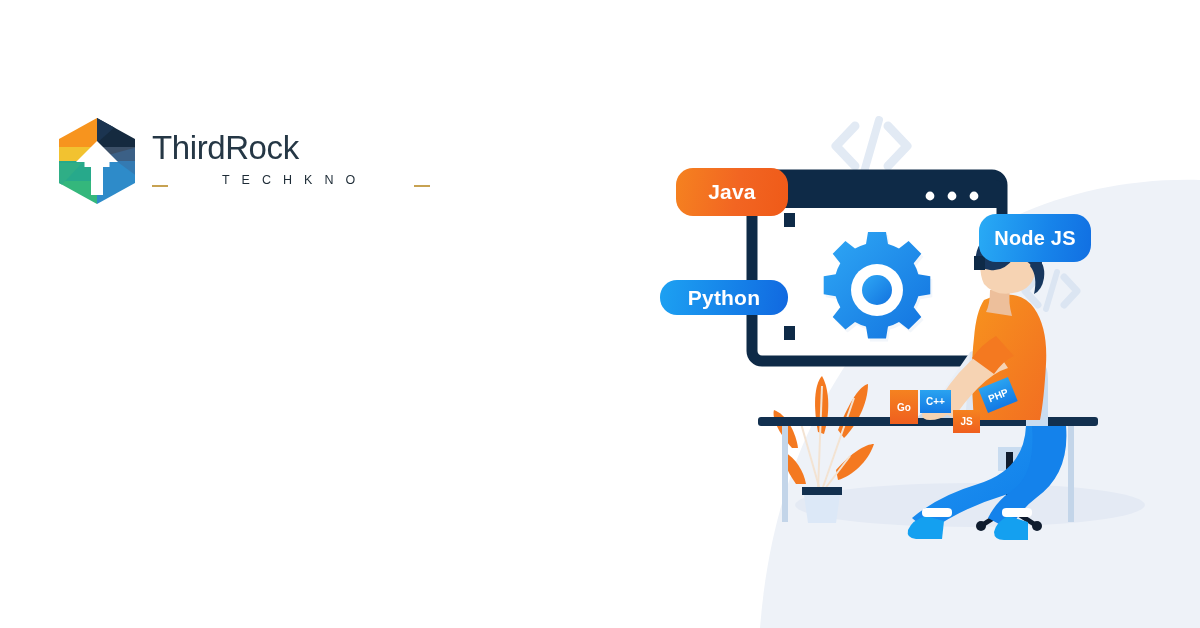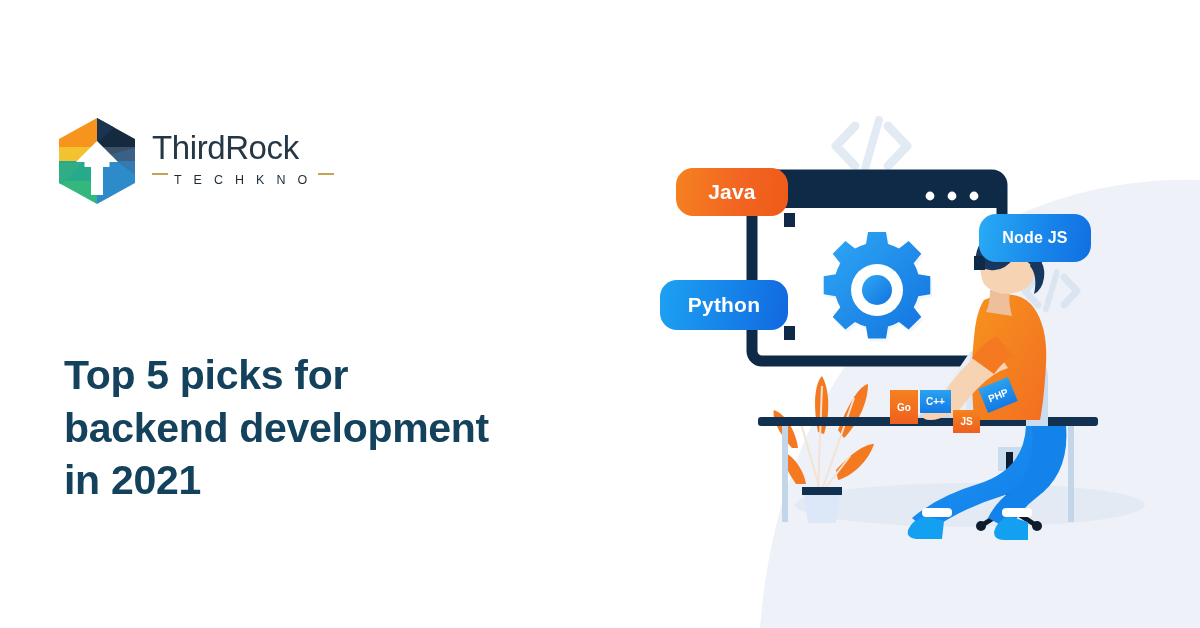--- a/index.html
+++ b/index.html
@@ -44,23 +44,24 @@
     font-size: 33px;
     letter-spacing: -0.4px;
     color: #253745;
     font-family: "Liberation Sans", sans-serif;
     font-weight: 400;
     line-height: 1;
     white-space: nowrap;
   }
   .logo-sub-row {
     display: flex;
-    align-items: flex-start;
+    align-items: flex-end;
     margin-top: 9px;
     width: 176px;
+    gap: 48px;
   }
   .logo-rule {
     height: 1.6px;
     background: #c7a252;
     flex: 0 0 16px;
   }
   .logo-sub {
     font-size: 12.5px;
     letter-spacing: 4.3px;
     color: #1d2b36;
@@ -106,28 +107,28 @@
     border-radius: 17px;
   }
   .badge-java {
     left: 36px; top: 168px;
     width: 112px; height: 48px;
     font-size: 21px;
     background: linear-gradient(100deg, #f58220 0%, #f26522 55%, #ef5a18 100%);
   }
   .badge-python {
     left: 20px; top: 280px;
-    width: 128px; height: 50px;
+    width: 128px; height: 35px;
     font-size: 21px;
     background: linear-gradient(100deg, #1da1f2 0%, #1580e8 60%, #1168e0 100%);
   }
   .badge-node {
     left: 339px; top: 214px;
     width: 112px; height: 48px;
-    font-size: 16px;
+    font-size: 20px;
     background: linear-gradient(100deg, #29abf5 0%, #1784ea 60%, #116fe2 100%);
   }
 
   
   .minitag {
     position: absolute;
     display: flex;
     align-items: center;
     justify-content: center;
     color: #ffffff;
@@ -178,25 +179,20 @@
     <div class="logo-text">
       <div class="logo-word"><span>Third</span><span>Rock</span></div>
       <div class="logo-sub-row">
         <span class="logo-rule"></span>
         <span class="logo-sub">T E C H K N O</span>
         <span class="logo-rule"></span>
       </div>
     </div>
   </div>
 
-  <h1 class="headline">
-    <span class="ln">Top 5 picks for</span>
-    <span class="ln">backend development</span>
-    <span class="ln">in 2021</span>
-  </h1>
 
   <div class="illu">
 
     <svg width="560" height="628" viewBox="0 0 560 628" xmlns="http://www.w3.org/2000/svg">
       <defs>
         <linearGradient id="gearGrad" x1="0" y1="0" x2="1" y2="1">
           <stop offset="0%" stop-color="#2FA8F5"></stop>
           <stop offset="100%" stop-color="#1272DF"></stop>
         </linearGradient>
         <linearGradient id="jeans" x1="0" y1="0" x2="1" y2="1">

